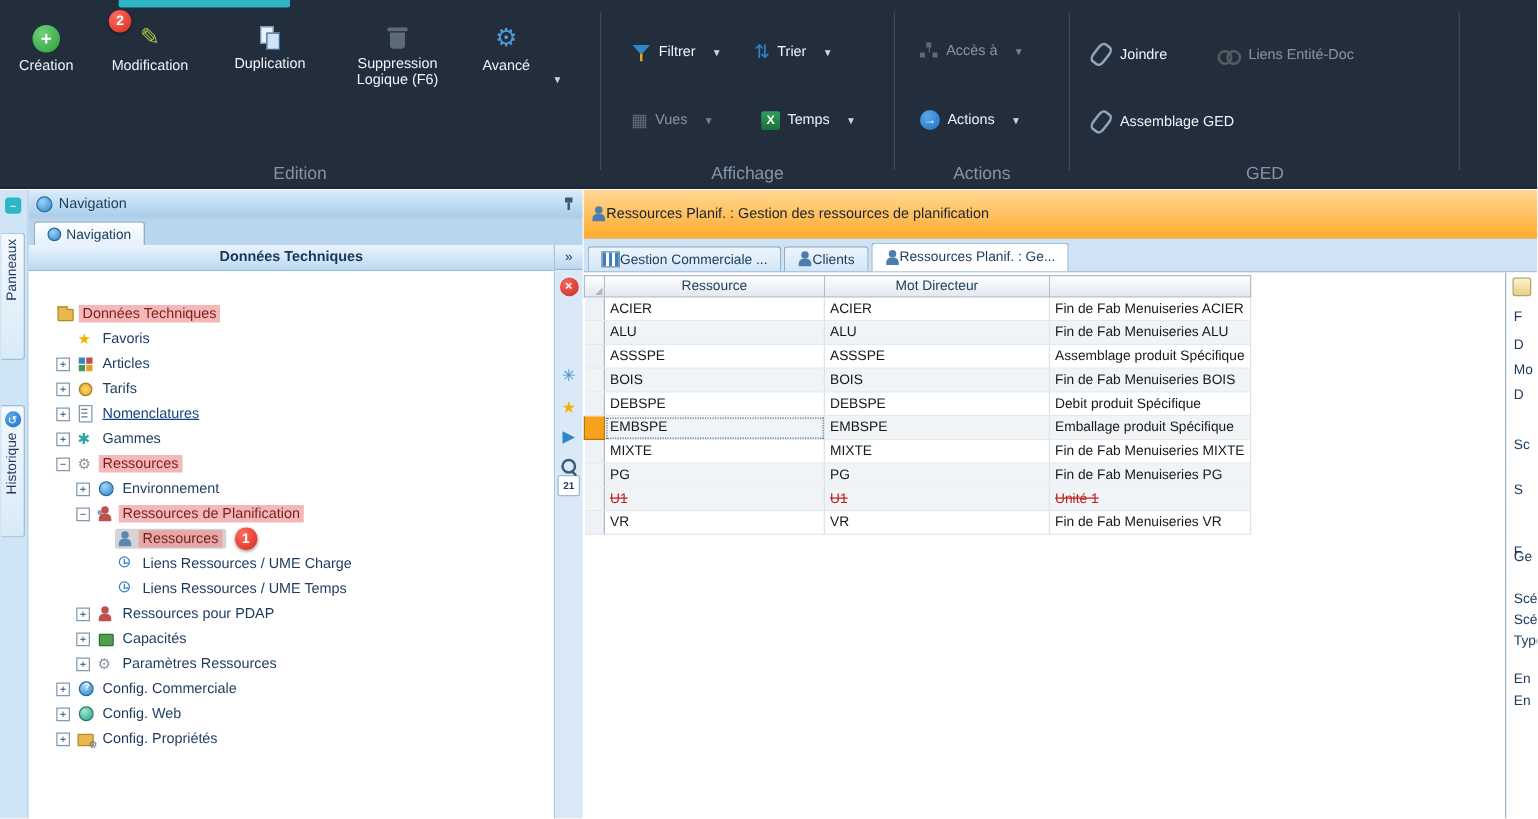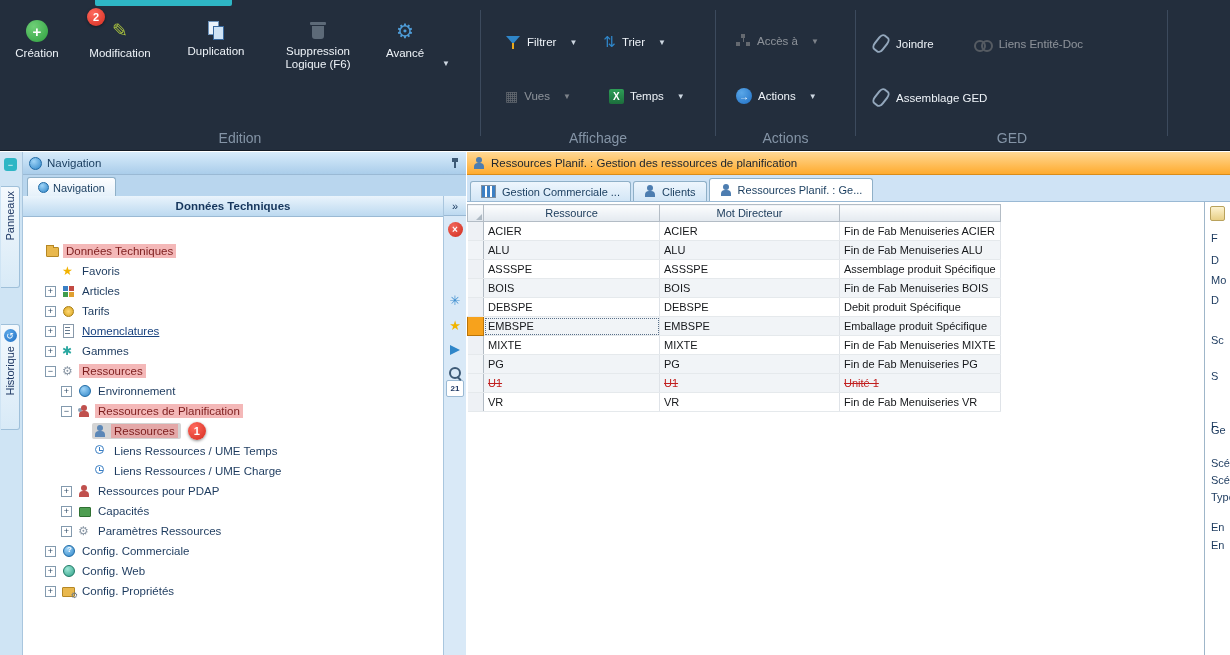--- a/index.html
+++ b/index.html
@@ -111,27 +111,27 @@
   .si-snow{margin-top:56px;color:#3f8fd0;font-size:13px}
   .si-star{margin-top:10px;color:#f0b400;font-size:13px}
   .si-send{margin-top:12px;width:0;height:0;border-top:5px solid transparent;border-bottom:5px solid transparent;border-left:10px solid #2f86c9}
   .si-search{margin-top:11px;position:relative;width:14px;height:14px}
   .si-search::before{content:"";position:absolute;left:1px;top:1px;width:8px;height:8px;border:2px solid #3d5a76;border-radius:50%}
   .si-search::after{content:"";position:absolute;left:10px;top:10px;width:5px;height:2px;background:#3d5a76;transform:rotate(45deg);transform-origin:0 0}
   .si-21{width:16px;height:15px;border:1px solid #9ab9d4;background:#fff;border-radius:2px;font-size:8px;font-weight:bold;color:#1f3864;display:flex;align-items:center;justify-content:center}
 
   
   .main{position:absolute;left:467px;top:152px;right:0;bottom:0;display:flex;flex-direction:column}
-  .main-title{height:22px;flex:none;background:linear-gradient(#ffd894,#ffab2e);border-bottom:1px solid #d98c1a;display:flex;align-items:center;gap:6px;padding:0 6px;font-size:11.5px;color:#20262e}
+  .main-title{height:22px;flex:none;background:linear-gradient(#ffd894,#ffab2e);border-bottom:1px solid #d98c1a;display:flex;align-items:center;padding:8px 6px;font-size:11.5px;color:#20262e}
   .i-person-t{position:relative;width:12px;height:13px;flex:none}
   .i-person-t::before{content:"";position:absolute;left:3px;top:0;width:6px;height:6px;border-radius:50%;background:#4d7db0}
   .i-person-t::after{content:"";position:absolute;left:1px;top:6px;width:10px;height:6px;border-radius:4px 4px 0 0;background:#4d7db0}
   .i-chart-t{width:13px;height:11px;border:1px solid #7f8fa0;background:repeating-linear-gradient(90deg,#3b7fc4 0 3px,#fff 3px 5px);flex:none}
   .main-tabs{height:26px;flex:none;background:#cfe3f5;display:flex;align-items:flex-end;padding-left:3px;gap:2px;border-bottom:1px solid #9ab9d4}
-  .mtab{height:20px;display:flex;align-items:center;gap:6px;padding:0 10px;font-size:11px;color:#183c5e;background:linear-gradient(#eef6fd,#d3e6f6);border:1px solid #8fb0c8;border-bottom:none;border-radius:3px 3px 0 0;cursor:pointer;box-sizing:border-box}
+  .mtab{height:20px;display:flex;align-items:center;gap:0;padding:0 10px;font-size:11px;color:#183c5e;background:linear-gradient(#eef6fd,#d3e6f6);border:1px solid #8fb0c8;border-bottom:none;border-radius:3px 3px 0 0;cursor:pointer;box-sizing:border-box}
   .mtab.active{background:#fff;height:23px}
   .content{flex:1;position:relative;background:#fff}
   table.grid{border-collapse:collapse;table-layout:fixed;position:absolute;left:0;top:2px}
   .grid th{height:16px;background:linear-gradient(#fcfdfe,#e3e9ef);border:1px solid #b3bcc5;font-weight:normal;font-size:11px;color:#21405f;text-align:center;padding:0;position:relative;cursor:pointer}
   .grid th.csel-h::after{content:"";position:absolute;right:1px;bottom:1px;border-left:6px solid transparent;border-bottom:6px solid #aeb9c3}
   .grid td{height:18px;border-right:1px solid #dfe3e8;border-bottom:1px solid #e5e9ec;font-size:11px;color:#16181b;padding:0 4px;overflow:hidden;white-space:nowrap}
   .grid tr.alt td{background:#f1f4f7}
   .grid td.csel{background:#eef1f5;border-right:1px solid #b3bcc5;padding:0}
   .grid tr.cur td.csel{background:#f7a21c;border:1px solid #b97408}
   .grid tr.cur td:nth-child(2){outline:1px dotted #5b718a;outline-offset:-2px}
@@ -358,28 +358,28 @@
               <span class="twrap">
                 <span class="ticon i-ressource"></span>
                 <span class="tlabel hl">Ressources</span>
               </span>
               <span class="badge inline">1</span>
             </div>
             <div class="trow" style="padding-left: 54px;">
               <span class="tbox none"></span>
               <span class="twrap">
                 <span class="ticon i-liens"></span>
-                <span class="tlabel">Liens Ressources / UME Temps</span>
+                <span class="tlabel">Liens Ressources / UME Charge</span>
               </span>
             </div>
             <div class="trow" style="padding-left: 54px;">
               <span class="tbox none"></span>
               <span class="twrap">
                 <span class="ticon i-liens"></span>
-                <span class="tlabel">Liens Ressources / UME Charge</span>
+                <span class="tlabel">Liens Ressources / UME Temps</span>
               </span>
             </div>
             <div class="trow" style="padding-left: 38px;">
               <span class="tbox">+</span>
               <span class="twrap">
                 <span class="ticon i-pdap"></span>
                 <span class="tlabel">Ressources pour PDAP</span>
               </span>
             </div>
             <div class="trow" style="padding-left: 38px;">

